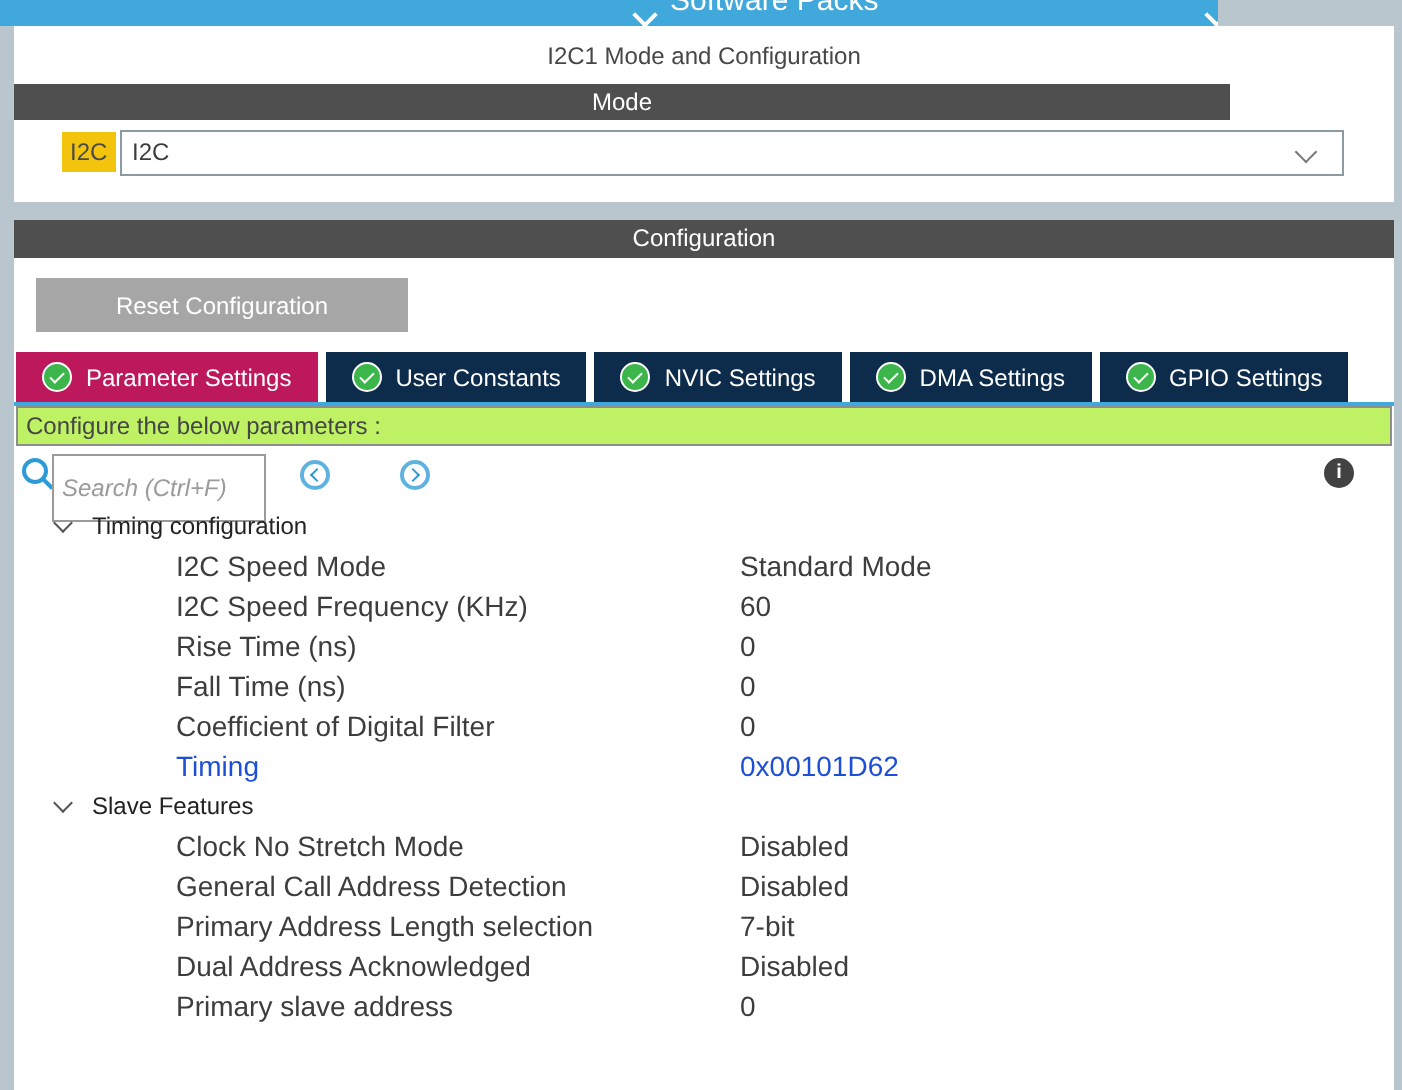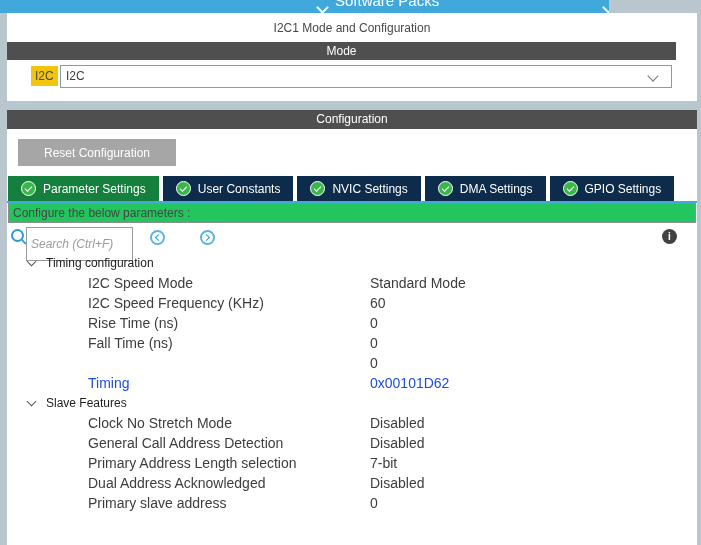--- a/index.html
+++ b/index.html
@@ -11,37 +11,37 @@
   }
   
   .topbar{position:absolute;left:0;top:0;width:609px;height:13px;background:#41A8DC;overflow:hidden;z-index:9;}
   .tb-label{position:absolute;top:-8px;color:#fff;font-size:15px;white-space:nowrap;}
   .tb-chev{position:absolute;top:3px;width:7px;height:7px;border-right:2px solid #fff;border-bottom:2px solid #fff;transform:rotate(45deg);}
   
   .mode-panel{position:absolute;left:7px;top:13px;width:690px;height:88px;background:#fff;}
   .config-panel{position:absolute;left:7px;top:110px;width:690px;height:435px;background:#fff;}
   .panel-title{position:absolute;left:7px;top:14px;width:690px;height:28px;line-height:28px;text-align:center;font-size:12px;color:#474747;}
   .bar{position:absolute;background:#4F4F4F;color:#fff;font-size:12px;text-align:center;}
-  .mode-bar{left:7px;top:42px;width:669px;height:18px;line-height:18px;}
+  .mode-bar{left:7px;top:42px;width:608px;height:18px;line-height:18px;}
   .config-bar{left:7px;top:110px;width:690px;height:19px;line-height:19px;}
   
   .chip{position:absolute;left:31px;top:66px;height:20px;line-height:20px;padding:0 4px;background:#F2C40D;color:#4A4A4A;font-size:12px;}
   .mode-select{position:absolute;left:60px;top:65px;width:612px;height:23px;box-sizing:border-box;background:#fff;border:1px solid #8C9AA3;font-size:12px;color:#3D3D3D;line-height:21px;padding-left:5px;cursor:pointer;}
   .select-chev{position:absolute;right:14px;top:6px;width:7px;height:7px;border-right:1.5px solid #777;border-bottom:1.5px solid #777;transform:rotate(45deg);}
   
-  .reset-btn{position:absolute;left:18px;top:139px;width:158px;height:27px;background:#A6A6A6;color:#fff;font-size:12px;border:none;font-family:inherit;cursor:pointer;}
+  .reset-btn{position:absolute;left:18px;top:139px;width:186px;height:27px;background:#A6A6A6;color:#fff;font-size:12px;border:none;font-family:inherit;cursor:pointer;}
   
   .tabs{position:absolute;left:8px;top:176px;height:25px;display:flex;gap:4px;}
   .tab{display:flex;align-items:center;gap:7px;padding:0 13px;background:#0D2B4A;color:#fff;font-size:12px;cursor:pointer;white-space:nowrap;}
-  .tab.active{background:#15803d;}
+  .tab.active{background:#be185d;}
   .check{width:13px;height:13px;border-radius:50%;background:#3CB54A;border:1px solid #fff;box-sizing:content-box;position:relative;flex:0 0 auto;}
   .check::after{content:"";position:absolute;left:3px;top:3.5px;width:6px;height:3px;border-left:1.5px solid #fff;border-bottom:1.5px solid #fff;transform:rotate(-45deg);}
   .tab-underline{position:absolute;left:7px;top:201px;width:690px;height:2px;background:#41A8DC;}
   
-  .configure-box{position:absolute;left:8px;top:203px;width:688px;height:20px;box-sizing:border-box;border:1px solid #8E8E8E;background:#22c55e;font-size:12px;color:#454545;line-height:18px;padding-left:4px;}
+  .configure-box{position:absolute;left:8px;top:203px;width:688px;height:20px;box-sizing:border-box;border:1px solid #8E8E8E;background:#bef264;font-size:12px;color:#454545;line-height:18px;padding-left:4px;}
   
   .search-icon{position:absolute;left:11px;top:229px;width:9px;height:9px;border:2px solid #2D9BD8;border-radius:50%;}
   .search-icon::after{content:"";position:absolute;width:6px;height:2px;background:#2D9BD8;transform:rotate(45deg);right:-5px;bottom:-3px;}
   .search-input{position:absolute;left:26px;top:227px;width:107px;height:20px;box-sizing:border-box;border:1px solid #9A9A9A;font-size:12px;padding:16px 4px;color:#333;font-family:inherit;}
   .search-input::placeholder{font-style:italic;color:#9B9B9B;}
   .nav-circle{position:absolute;top:230px;width:15px;height:15px;box-sizing:border-box;border:2px solid #5FB2E0;border-radius:50%;cursor:pointer;}
   .nav-prev{left:150px;}
   .nav-next{left:200px;}
   .nav-circle::after{content:"";position:absolute;width:4px;height:4px;top:3px;}
   .nav-prev::after{left:4px;border-left:1.5px solid #2D9BD8;border-bottom:1.5px solid #2D9BD8;transform:rotate(45deg);}
@@ -127,20 +127,21 @@
     </div>
     <div class="param-row">
       <span class="p-label">Rise Time (ns)</span>
       <span class="p-value">0</span>
     </div>
     <div class="param-row">
       <span class="p-label">Fall Time (ns)</span>
       <span class="p-value">0</span>
     </div>
     <div class="param-row">
+      <span class="p-label">Coefficient of Digital Filter</span>
       <span class="p-value">0</span>
     </div>
     <div class="param-row disabled">
       <span class="p-label">Timing</span>
       <span class="p-value">0x00101D62</span>
     </div>
     <div class="group-header">
       <span class="chev-down"></span>
       <span class="group-label">Slave Features</span>
     </div>

